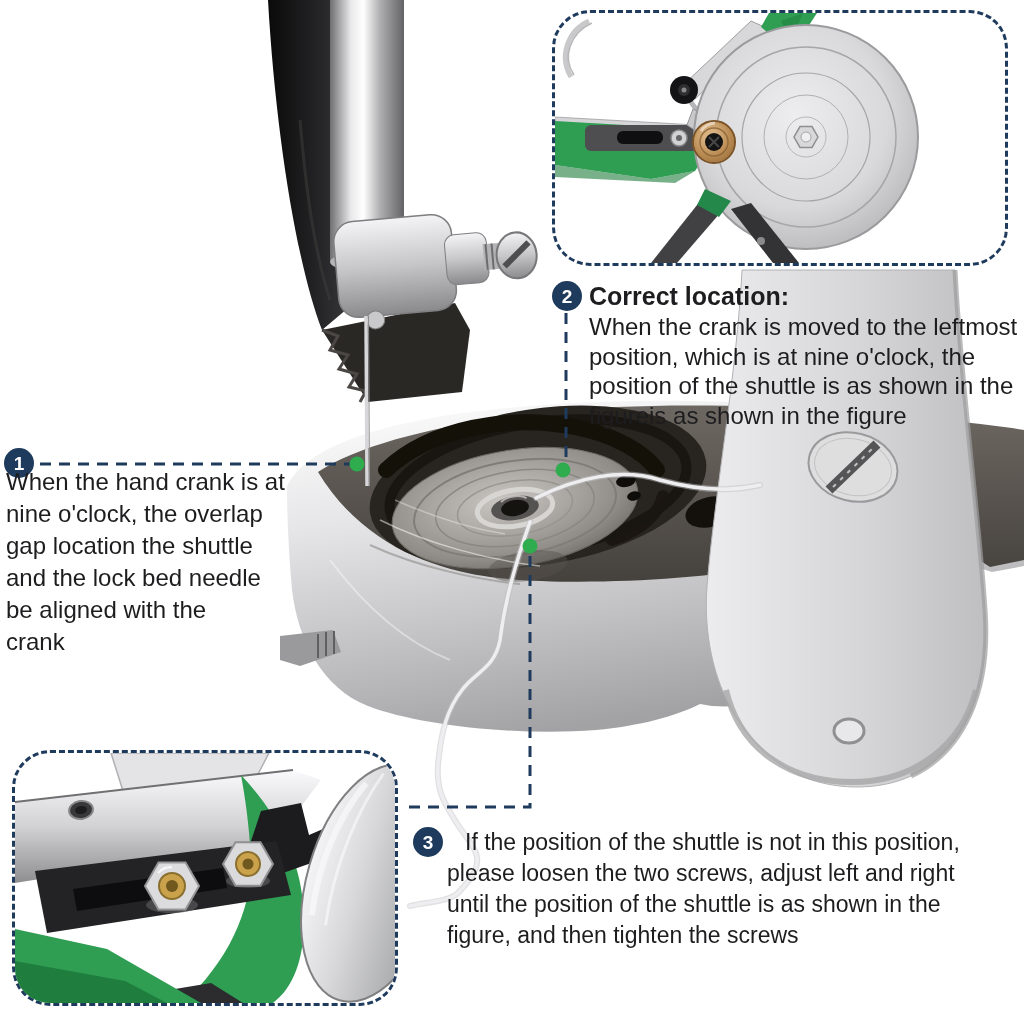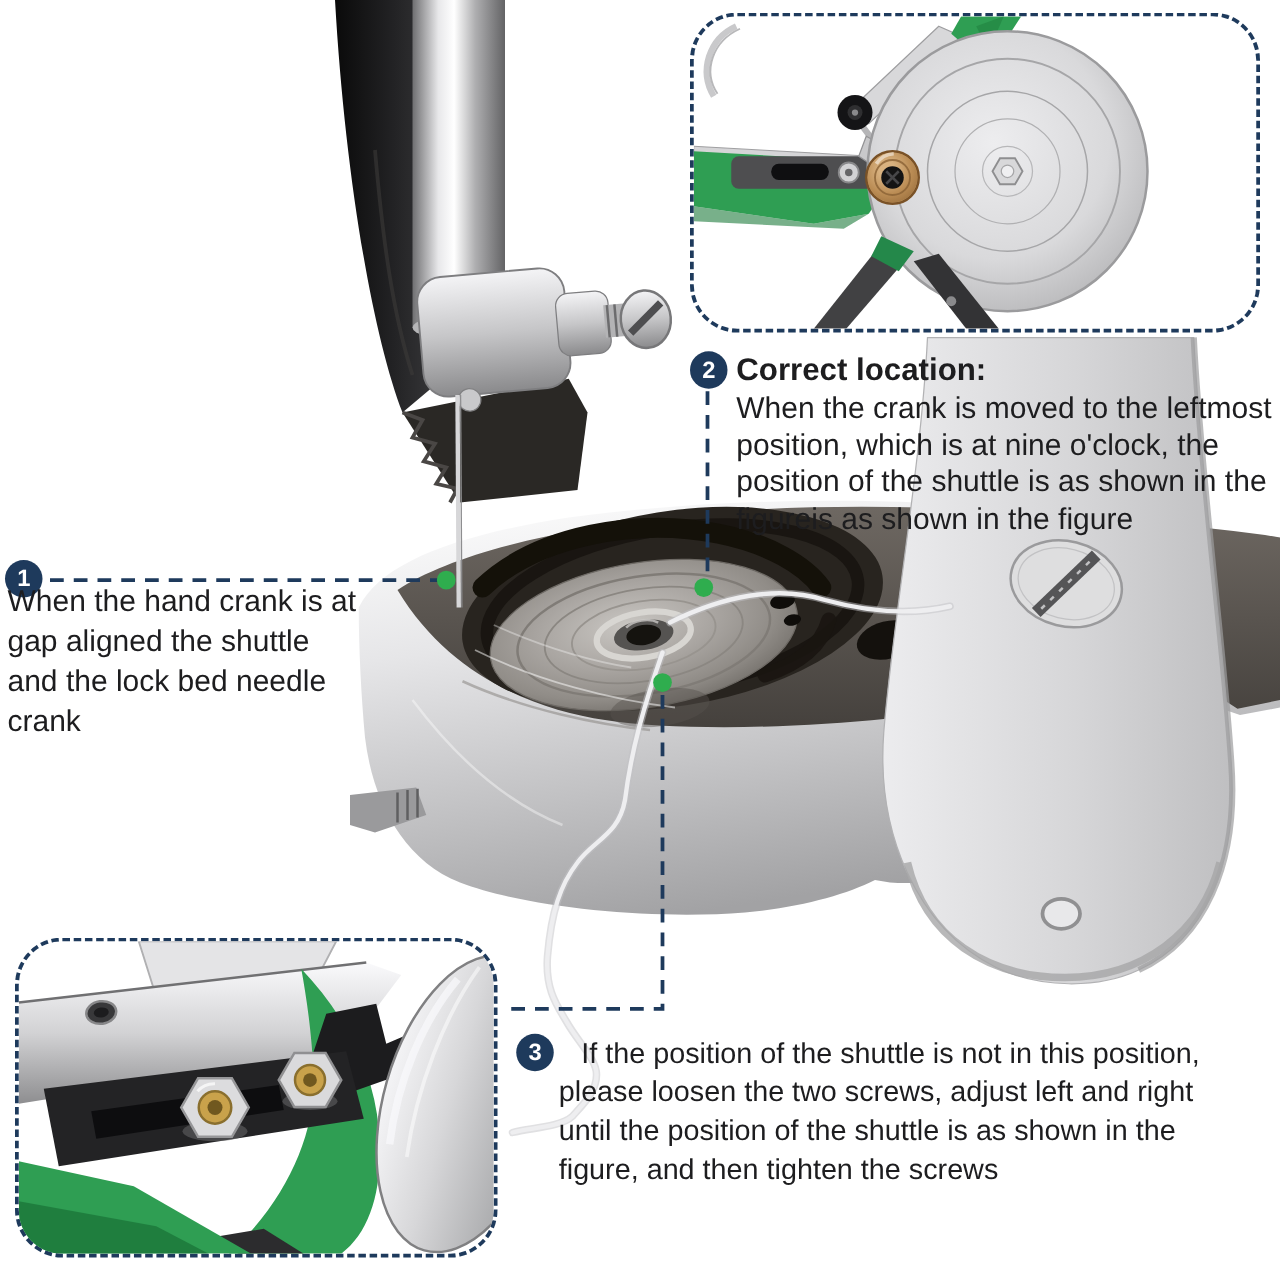--- a/index.html
+++ b/index.html
@@ -291,22 +291,24 @@
   </div>
   <div class="badge" style="left:552px;top:281px;">
     <span>2</span>
   </div>
   <div class="badge" style="left:413px;top:827px;">
     <span>3</span>
   </div>
 
   <div class="callout t1">
     <div class="ln">When the hand crank is at</div>
-    <div class="ln">gap aligned the shuttle</div>
+    <div class="ln">nine o'clock, the overlap</div>
+    <div class="ln">gap location the shuttle</div>
     <div class="ln">and the lock bed needle</div>
+    <div class="ln">be aligned with the</div>
     <div class="ln">crank</div>
   </div>
 
   <div class="callout t3">
     <div class="ln first">If the position of the shuttle is not in this position,</div>
     <div class="ln">please loosen the two screws, adjust left and right</div>
     <div class="ln">until the position of the shuttle is as shown in the</div>
     <div class="ln">figure, and then tighten the screws</div>
   </div>
 

